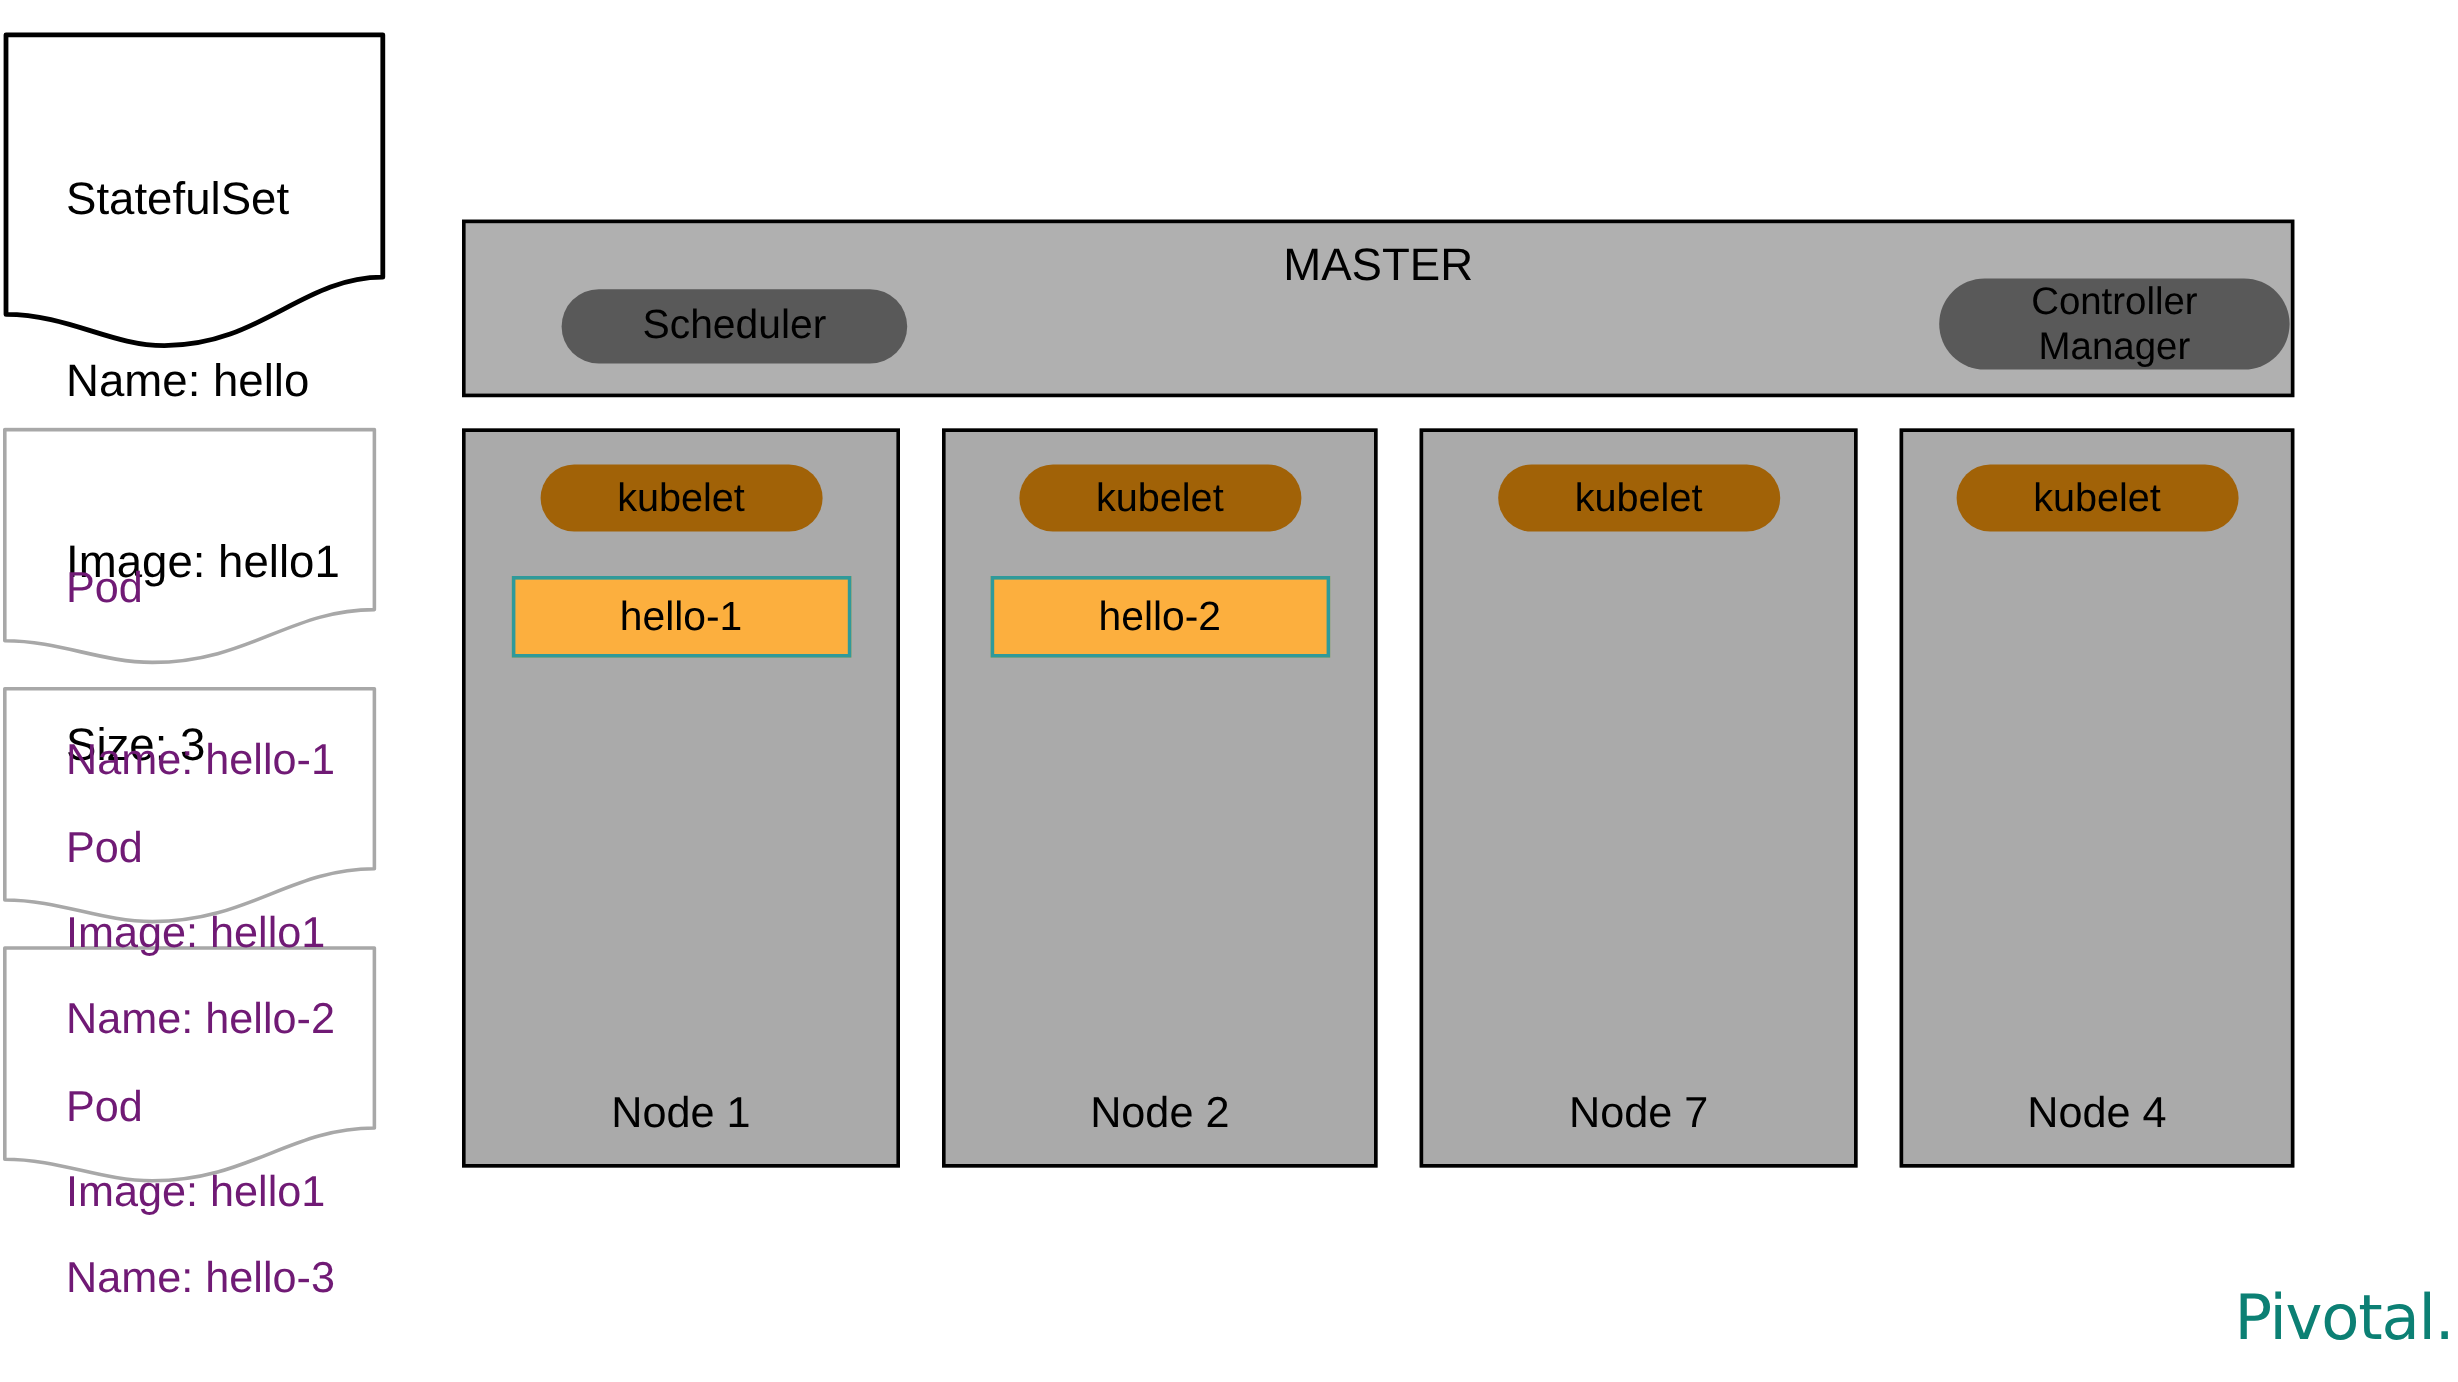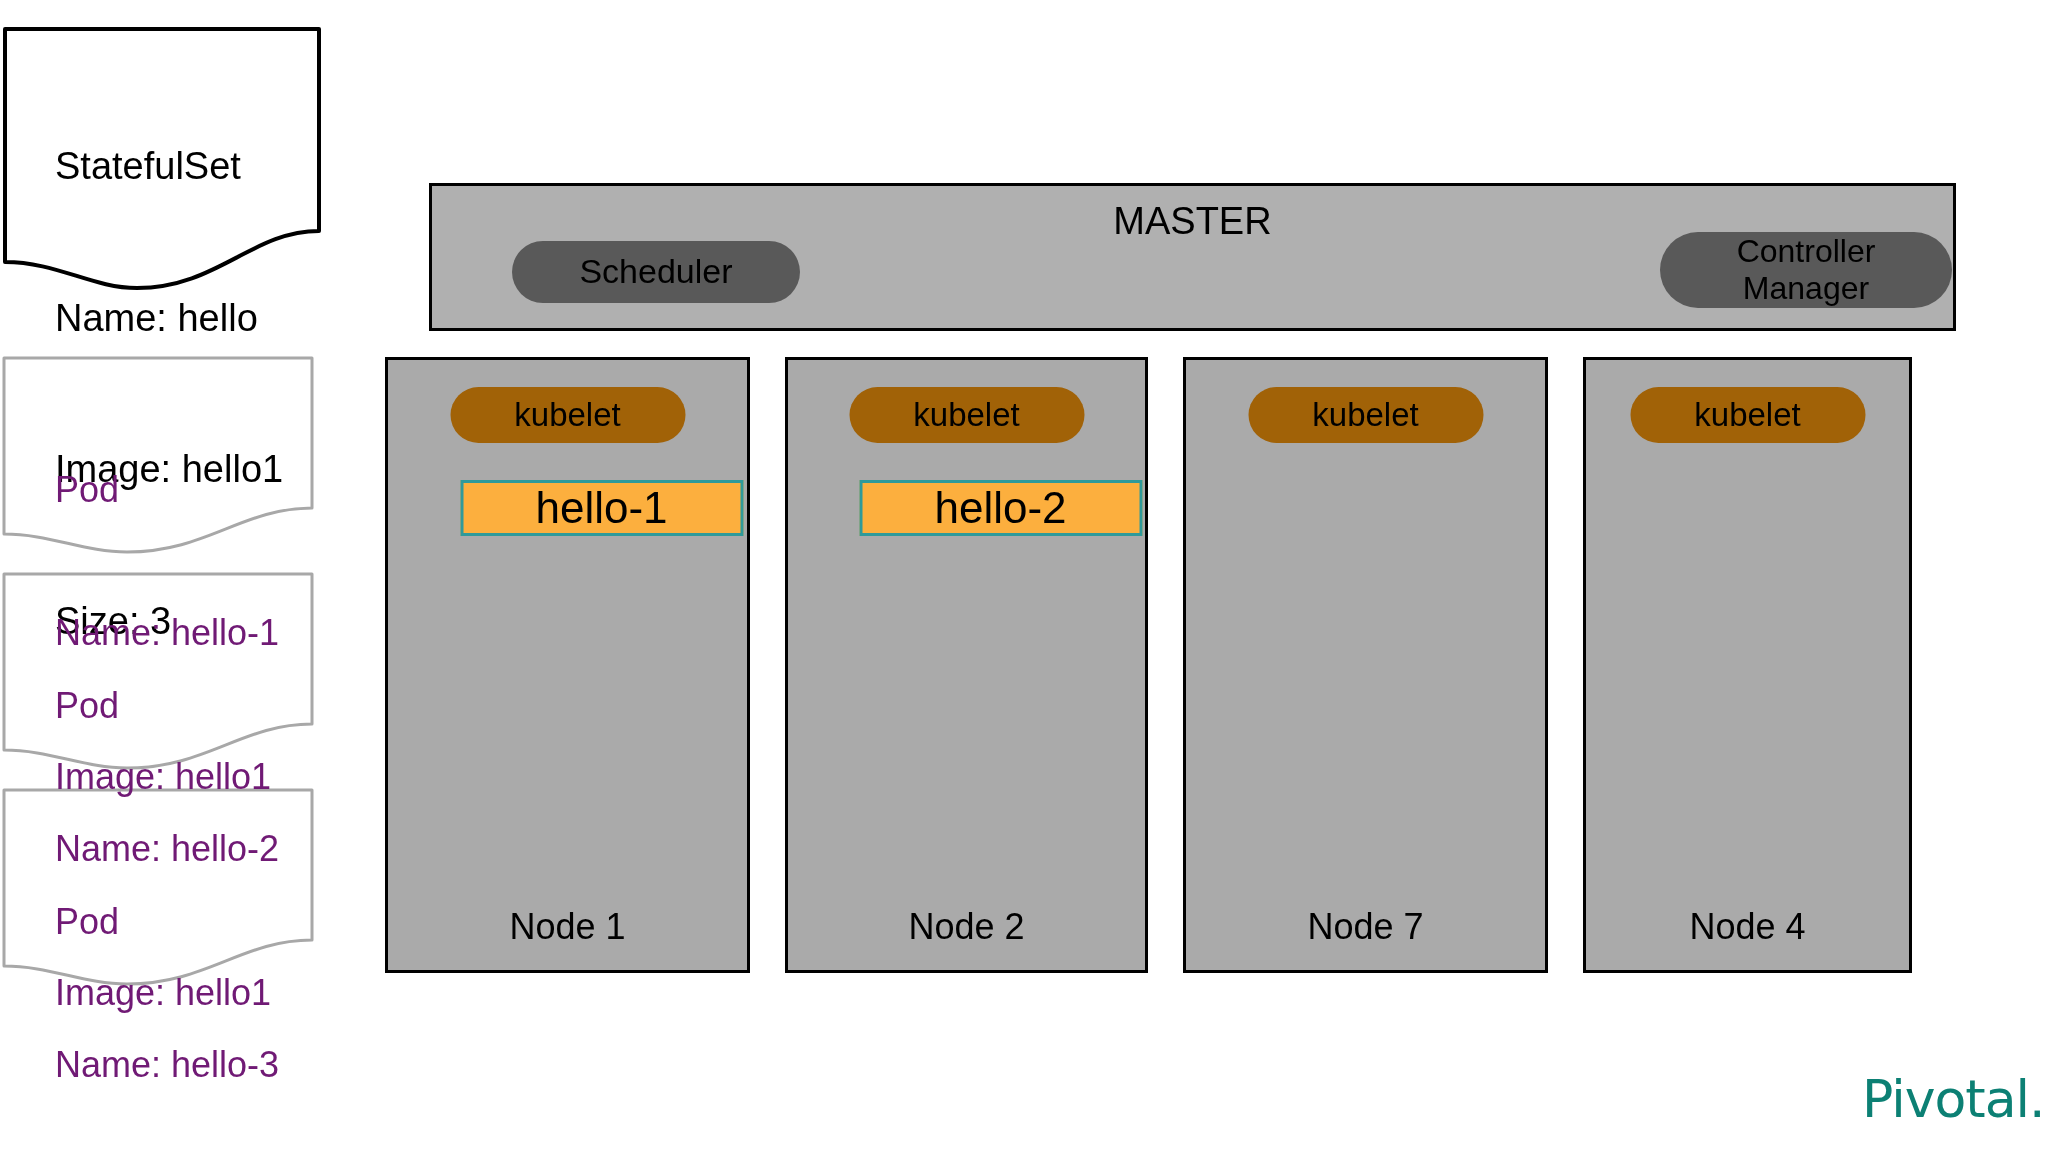--- a/index.html
+++ b/index.html
@@ -64,21 +64,20 @@
   
   #master-panel {
     position: absolute;
     left: 385px;
     top: 183px;
     width: 1527px;
     height: 148px;
     background: #b0b0b0;
     border: 3px solid #000000;
     box-sizing: border-box;
-    margin-left: 44px;
   }
   #master-title {
     position: absolute;
     left: 0;
     right: 0;
     top: 14px;
     text-align: center;
     font-size: 38px;
     color: #000000;
   }
@@ -147,30 +146,29 @@
     display: flex;
     align-items: center;
     justify-content: center;
   }
   .pod-chip {
     position: absolute;
     top: 120px;
     left: 50%;
     transform: translateX(-50%);
     width: 283px;
-    height: 56px;
+    height: 68px;
     background: #fcaf3e;
     border: 3px solid #2f9a9a;
     box-sizing: border-box;
     color: #000000;
-    font-size: 44px;
+    font-size: 34px;
     display: flex;
     align-items: center;
     justify-content: center;
-    margin-left: 34px;
   }
   .node-label {
     position: absolute;
     left: 0;
     right: 0;
     bottom: 22px;
     text-align: center;
     font-size: 36px;
     color: #000000;
   }

